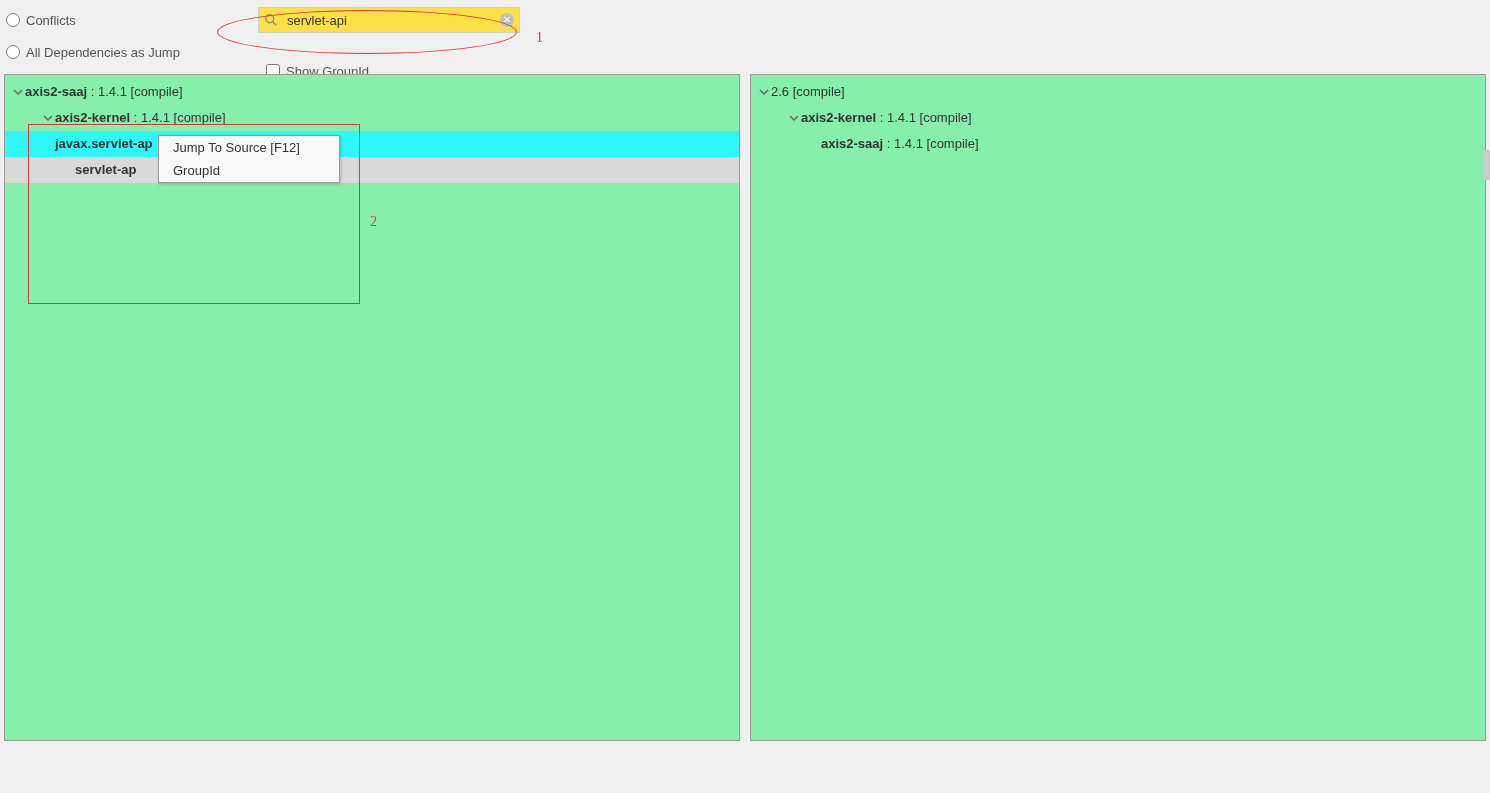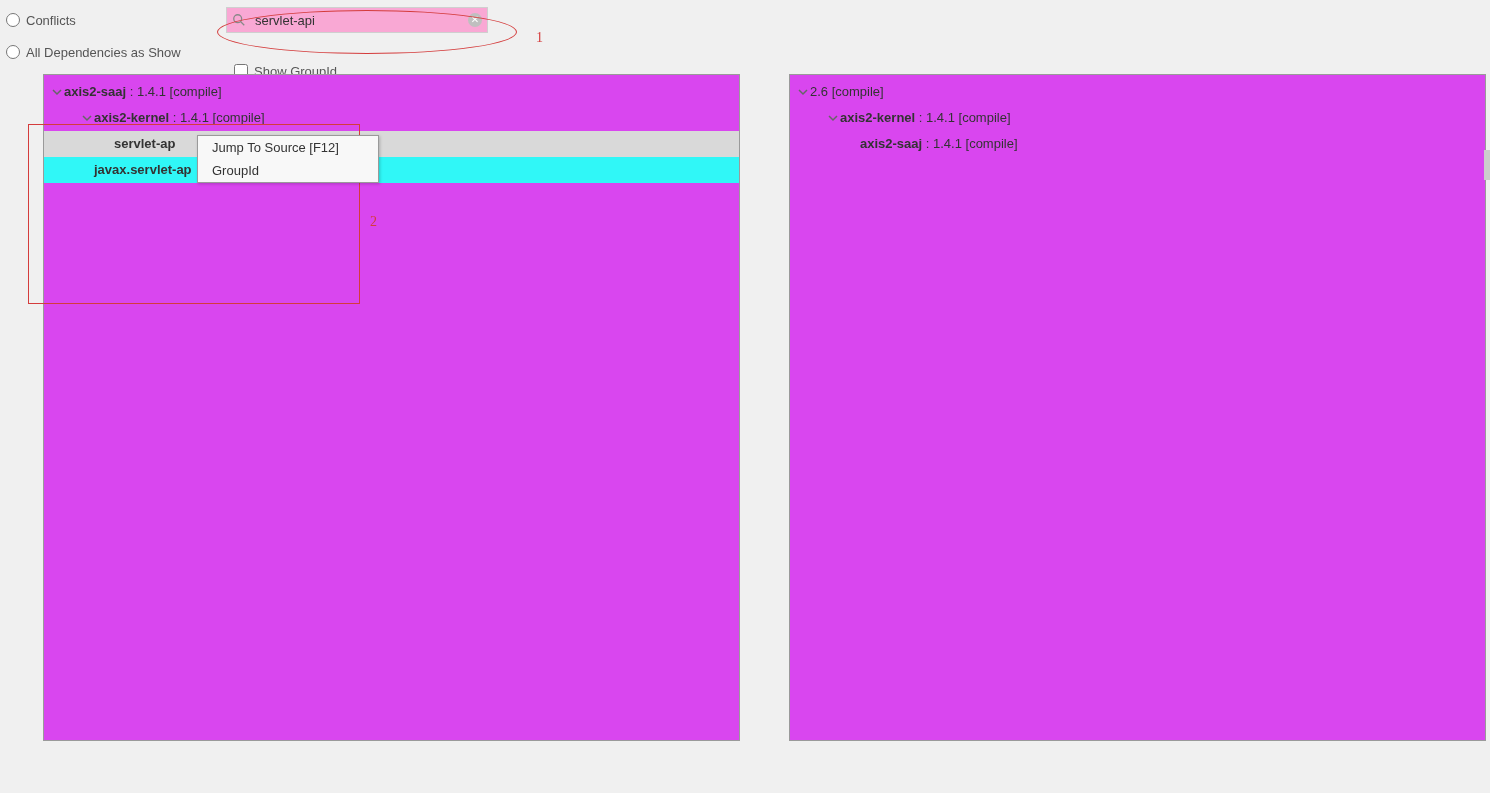--- a/index.html
+++ b/index.html
@@ -15,20 +15,21 @@
     }
     .toolbar {
       background: #f0f0f0;
       padding: 4px 6px 4px 6px;
       border-bottom: 0;
     }
     .toolbar-row {
       display: flex;
       align-items: center;
       height: 32px;
+      gap: 32px;
     }
     .radio-group {
       display: flex;
       align-items: center;
       gap: 6px;
       width: 220px;
     }
     .radio-group input[type=radio] {
       width: 14px; height: 14px;
     }
@@ -37,21 +38,21 @@
     }
     .search-wrap {
       position: relative;
       display: flex;
       align-items: center;
     }
     .search-input {
       width: 262px;
       height: 26px;
       border: 1px solid #cfcfcf;
-      background: #f9a8d4;
+      background: #fde047;
       padding: 0 26px 0 28px;
       font-size: 13px;
       font-family: inherit;
       color: #333;
     }
     .search-icon {
       position: absolute;
       left: 6px;
       top: 50%;
       transform: translateY(-50%);
@@ -94,25 +95,24 @@
       margin-left: 14px;
     }
     .panes {
       display: flex;
       gap: 10px;
       padding: 2px 4px 4px 4px;
       height: calc(100% - 120px);
     }
     .pane {
       flex: 1;
-      background: #d946ef;
+      background: #86efac;
       border: 1px solid #9a9a9a;
       position: relative;
       overflow: hidden;
-      margin-left: 39px;
     }
     .tree {
       padding: 4px 0;
       font-size: 13px;
       line-height: 22px;
     }
     .tree-row {
       display: flex;
       align-items: center;
       height: 26px;
@@ -191,21 +191,21 @@
             <line x1="10" y1="10" x2="14" y2="14" stroke="#888" stroke-width="1.5"></line>
           </svg>
       </span>
       <input class="search-input" type="text" value="servlet-api" style="">
       <span class="clear-icon">✕</span>
     </div>
   </div>
   <div class="toolbar-row">
     <label class="radio-group">
       <input type="radio" name="viewmode" style="">
-      <span class="radio-label">All Dependencies as Show</span>
+      <span class="radio-label">All Dependencies as Jump</span>
     </label>
     <label class="check-wrap" style="margin-left:8px;">
       <input type="checkbox" style="">
       <span class="check-label">Show GroupId</span>
     </label>
   </div>
 </div>
 
 <div class="panes">
   <div class="pane">
@@ -219,27 +219,27 @@
         <span class="label"><b>axis2-saaj</b><span> : 1.4.1 [compile]</span></span>
       </div>
       <div class="tree-row indent-1">
         <span class="chev">
           <svg width="10" height="10" viewBox="0 0 10 10">
               <polyline points="1,3 5,7 9,3" fill="none" stroke="#666" stroke-width="1.5"></polyline>
             </svg>
         </span>
         <span class="label"><b>axis2-kernel</b><span> : 1.4.1 [compile]</span></span>
       </div>
+      <div class="tree-row indent-1 row-cyan">
+        <span class="chev"></span>
+        <span class="label"><b>javax.servlet-ap</b><span></span></span>
+      </div>
       <div class="tree-row indent-2 row-gray">
         <span class="chev"></span>
         <span class="label"><b>servlet-ap</b><span></span></span>
-      </div>
-      <div class="tree-row indent-1 row-cyan">
-        <span class="chev"></span>
-        <span class="label"><b>javax.servlet-ap</b><span></span></span>
       </div>
     </div>
 
     <div class="context-menu" style="left:153px; top:60px;">
       <div class="item">Jump To Source [F12]</div>
       <div class="item">GroupId</div>
     </div>
   </div>
 
   <div class="pane">

